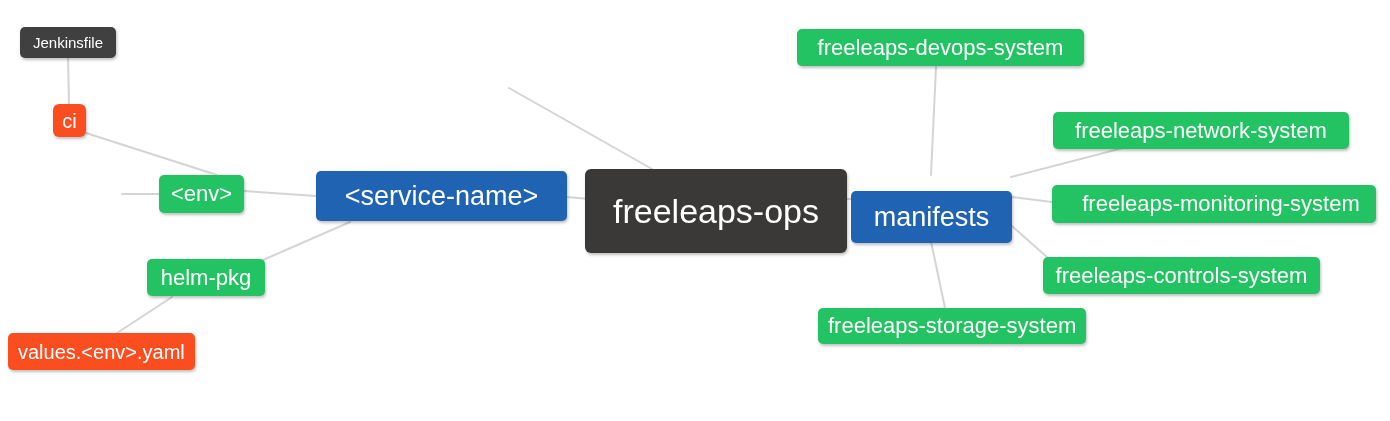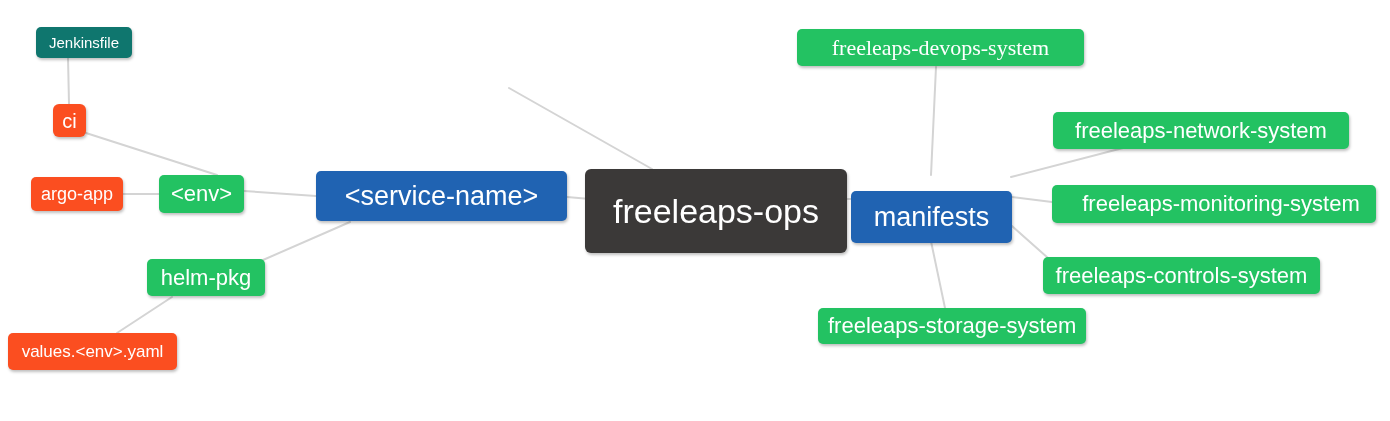--- a/index.html
+++ b/index.html
@@ -34,21 +34,21 @@
     white-space: nowrap;
     border-radius: 5px;
     box-shadow: 1px 2px 3px rgba(0,0,0,0.25);
     cursor: pointer;
     line-height: 1;
   }
   .node.root    { background: #3b3938; border-radius: 6px; }
   .node.blue    { background: #2063b2; }
   .node.green   { background: #23c262; }
   .node.red     { background: #fb4e20; }
-  .node.orange  { background: #0f766e; margin-left: 16px; }
+  .node.orange  { background: #404040; }
 </style>
 </head>
 <body>
 
 <div class="canvas">
 
   <svg class="edges" viewBox="0 0 1390 421" xmlns="http://www.w3.org/2000/svg">
     <line x1="68" y1="57" x2="69" y2="104"></line>
     <line x1="86" y1="133" x2="217" y2="175"></line>
     <line x1="122" y1="194" x2="159" y2="194"></line>
@@ -62,38 +62,37 @@
     <line x1="1011" y1="177" x2="1123" y2="148"></line>
     <line x1="1012" y1="197" x2="1052" y2="202"></line>
     <line x1="1012" y1="226" x2="1048" y2="258"></line>
     <line x1="928" y1="227" x2="945" y2="308"></line>
   </svg>
 
   <div class="node orange" style="left:20px; top:27px; min-width:96px; height:31px; font-size:15px;">Jenkinsfile</div>
 
   <div class="node red" style="left:53px; top:104px; min-width:33px; height:33px; font-size:20px; padding:0; border-radius:6px;">ci</div>
 
-  <div class="node red" style="left:31px; top:177px; min-width:91px; height:34px; font-size:18px;">argo-app</div>
 
   <div class="node green" style="left:159px; top:175px; min-width:85px; height:38px; font-size:22px;">&lt;env&gt;</div>
 
 
   <div class="node blue" style="left:316px; top:171px; min-width:251px; height:50px; font-size:27px;">&lt;service-name&gt;</div>
 
   <div class="node root" style="left:585px; top:169px; min-width:262px; height:84px; font-size:34px;">freeleaps-ops</div>
 
   <div class="node blue" style="left:851px; top:175px; min-width:161px; height:52px; font-size:27px;margin-top:16px;">manifests</div>
 
-  <div class="node green" style="left:797px; top:29px; min-width:287px; height:37px; font-size:22px;font-family:Liberation Serif, serif;">freeleaps-devops-system</div>
+  <div class="node green" style="left:797px; top:29px; min-width:287px; height:37px; font-size:22px;">freeleaps-devops-system</div>
 
   <div class="node green" style="left:1053px; top:112px; min-width:296px; height:37px; font-size:22px;">freeleaps-network-system</div>
 
   <div class="node green" style="left:1052px; top:185px; min-width:324px; height:38px; font-size:22px;padding-left:24px;">freeleaps-monitoring-system</div>
 
   <div class="node green" style="left:1043px; top:257px; min-width:277px; height:37px; font-size:22px;">freeleaps-controls-system</div>
 
   <div class="node green" style="left:818px; top:308px; min-width:268px; height:36px; font-size:22px;">freeleaps-storage-system</div>
 
   <div class="node green" style="left:147px; top:259px; min-width:118px; height:37px; font-size:22px;">helm-pkg</div>
 
-  <div class="node red" style="left:8px; top:333px; min-width:169px; height:37px; font-size:17px;">values.&lt;env&gt;.yaml</div>
+  <div class="node red" style="left:8px; top:333px; min-width:169px; height:37px; font-size:20px;">values.&lt;env&gt;.yaml</div>
 
 </div>
 
 </body></html>

